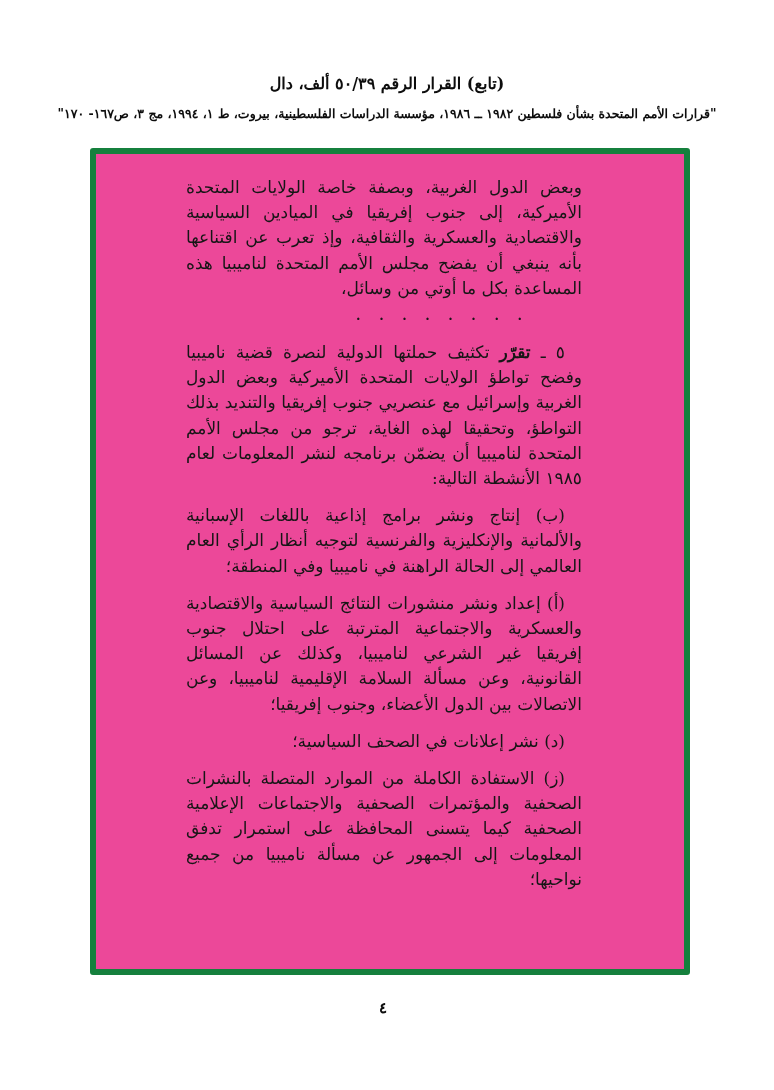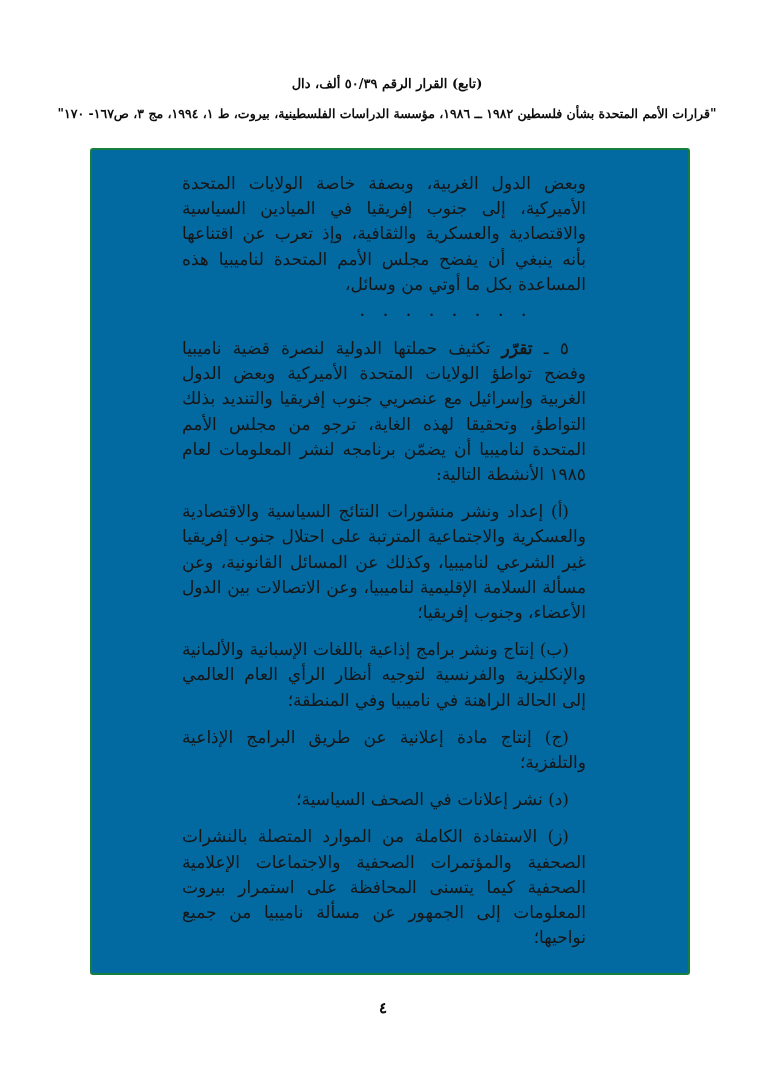--- a/index.html
+++ b/index.html
@@ -7,37 +7,37 @@
     width: 774px; height: 1090px;
     background: #ffffff;
     position: relative;
     font-family: "DejaVu Serif", serif;
     color: #151515;
     overflow: hidden;
   }
   .header-title {
     position: absolute; top: 73px; left: 0; right: 0;
     text-align: center; direction: rtl;
-    font-weight: bold; font-size: 13px; line-height: 22px;
+    font-weight: bold; font-size: 16px; line-height: 22px;
     color: #0d0d0d;
   }
   .header-source {
     position: absolute; top: 105px; left: 0; right: 0;
     text-align: center; direction: rtl;
     font-weight: bold; font-size: 12.5px; line-height: 18px;
     white-space: nowrap;
     color: #0d0d0d;
   }
   .frame {
     position: absolute; left: 90px; top: 148px;
     width: 600px; height: 827px;
     box-sizing: border-box;
-    border: 2px solid #15803d;
+    border: 6px solid #15803d;
     border-radius: 3px;
-    background: #0369a1;
+    background: #ec4899;
   }
   .textblock {
     direction: rtl;
     padding: 21px 102px 0 90px;
     font-size: 17px;
     line-height: 25.2px;
     text-align: justify;
     color: #161616;
   }
   .textblock p.para { margin: 0; }
@@ -66,21 +66,20 @@
 
 <div class="header-title">(تابع) القرار الرقم ٥٠/٣٩ ألف، دال</div>
 
 <div class="header-source">"قرارات الأمم المتحدة بشأن فلسطين ١٩٨٢ ــ ١٩٨٦، مؤسسة الدراسات الفلسطينية، بيروت، ط ١، ١٩٩٤، مج ٣، ص١٦٧- ١٧٠"</div>
 
 <div class="frame">
   <div class="textblock">
       <p class="para"><span>وبعض الدول الغربية، وبصفة خاصة الولايات المتحدة الأميركية، إلى جنوب إفريقيا في الميادين السياسية والاقتصادية والعسكرية والثقافية، وإذ تعرب عن اقتناعها بأنه ينبغي أن يفضح مجلس الأمم المتحدة لناميبيا هذه المساعدة بكل ما أوتي من وسائل،</span></p>
       <div class="dots">. . . . . . . .</div>
       <p class="para indent"><span>٥ ـ </span><b>تقرّر</b><span> تكثيف حملتها الدولية لنصرة قضية ناميبيا وفضح تواطؤ الولايات المتحدة الأميركية وبعض الدول الغربية وإسرائيل مع عنصريي جنوب إفريقيا والتنديد بذلك التواطؤ، وتحقيقا لهذه الغاية، ترجو من مجلس الأمم المتحدة لناميبيا أن يضمّن برنامجه لنشر المعلومات لعام ١٩٨٥ الأنشطة التالية:</span></p>
+      <p class="para indent"><span>(ب) إنتاج ونشر برامج إذاعية باللغات الإسبانية والألمانية والإنكليزية والفرنسية لتوجيه أنظار الرأي العام العالمي إلى الحالة الراهنة في ناميبيا وفي المنطقة؛</span></p>
       <p class="para indent"><span>(أ) إعداد ونشر منشورات النتائج السياسية والاقتصادية والعسكرية والاجتماعية المترتبة على احتلال جنوب إفريقيا غير الشرعي لناميبيا، وكذلك عن المسائل القانونية، وعن مسألة السلامة الإقليمية لناميبيا، وعن الاتصالات بين الدول الأعضاء، وجنوب إفريقيا؛</span></p>
-      <p class="para indent"><span>(ب) إنتاج ونشر برامج إذاعية باللغات الإسبانية والألمانية والإنكليزية والفرنسية لتوجيه أنظار الرأي العام العالمي إلى الحالة الراهنة في ناميبيا وفي المنطقة؛</span></p>
-      <p class="para indent"><span>(ج) إنتاج مادة إعلانية عن طريق البرامج الإذاعية والتلفزية؛</span></p>
       <p class="para indent"><span>(د) نشر إعلانات في الصحف السياسية؛</span></p>
-      <p class="para indent"><span>(ز) الاستفادة الكاملة من الموارد المتصلة بالنشرات الصحفية والمؤتمرات الصحفية والاجتماعات الإعلامية الصحفية كيما يتسنى المحافظة على استمرار بيروت المعلومات إلى الجمهور عن مسألة ناميبيا من جميع نواحيها؛</span></p>
+      <p class="para indent"><span>(ز) الاستفادة الكاملة من الموارد المتصلة بالنشرات الصحفية والمؤتمرات الصحفية والاجتماعات الإعلامية الصحفية كيما يتسنى المحافظة على استمرار تدفق المعلومات إلى الجمهور عن مسألة ناميبيا من جميع نواحيها؛</span></p>
     </div>
 </div>
 
 <div class="pagenum">٤</div>
 
 </body></html>

